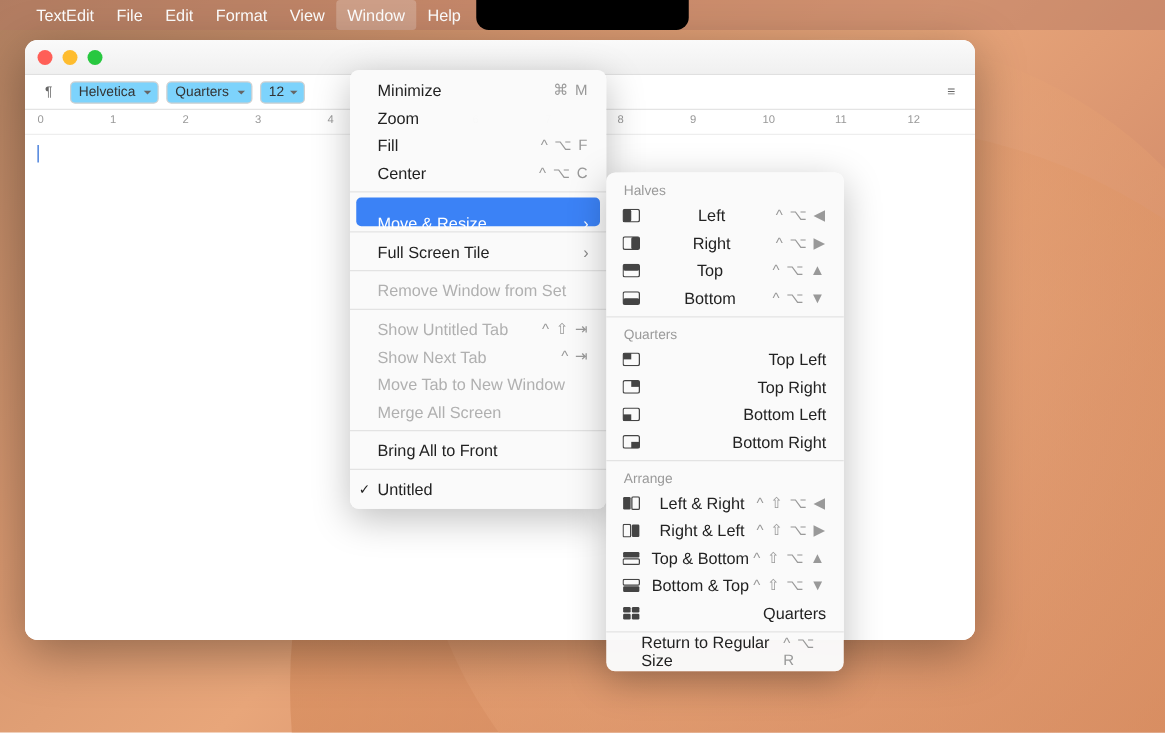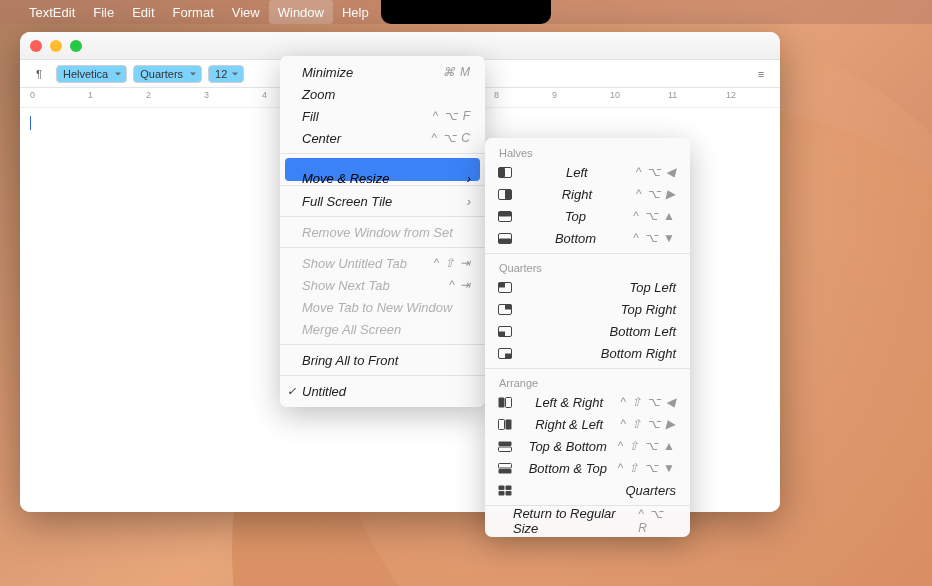--- a/index.html
+++ b/index.html
@@ -29,29 +29,29 @@
 .tb-drop::after { content: ""; position: absolute; right: 5px; top: 50%; border: 3px solid transparent; border-top-color: #666; transform: translateY(-25%); }
 .tb-icon { width: 22px; height: 18px; display: flex; align-items: center; justify-content: center; color: #666; }
 
 .ruler { height: 20px; background: #fff; border-bottom: 1px solid #eee; position: relative; font-size: 9px; color: #999; }
 .ruler .tick { position: absolute; top: 2px; }
 .docbody { position: absolute; left: 0; right: 0; top: 76px; bottom: 0; background: #fff; padding: 8px 10px; }
 .cursor { width: 1px; height: 14px; background: #2a6bd6; }
 
 
 .menu { position: absolute; background: rgba(250,250,250,0.98); border-radius: 7px; box-shadow: 0 8px 30px rgba(0,0,0,0.25); padding: 5px 0; font-size: 13px; color: #222; }
-.menu .row { display: flex; align-items: center; justify-content: space-between; padding: 3px 14px 3px 22px; height: 22px; position: relative; font-style: italic; }
-.menu .row.hl { background: #3b82f6; color: #000000; border-radius: 4px; margin: 0 5px; padding: 20px 9px 3px 17px; text-align: right; }
+.menu .row { display: flex; align-items: center; justify-content: space-between; padding: 3px 14px 3px 22px; height: 22px; position: relative; }
+.menu .row.hl { background: #3b82f6; color: #ffffff; border-radius: 4px; margin: 0 5px; padding: 20px 9px 3px 17px; text-align: right; }
 .menu .row.dis { color: #b0b0b0; }
 .menu .row .sc { font-size: 12px; color: #999; letter-spacing: 1px; }
 .menu .row .sub::after { content: "›"; font-size: 13px; color: inherit; }
 .menu .sep { height: 1px; background: #e3e3e3; margin: 4px 0; }
 .menu .check::before { content:"✓"; position:absolute; left:7px; font-size:11px; }
 .menu .ico { width: 20px; display: inline-flex; justify-content: center; margin-right: 3px; margin-left: -18px; }
-.submenu { position: absolute; left: 485px; top: 138px; width: 205px; }
+.submenu { position: absolute; left: 485px; top: 138px; width: 190px; }
 .mainmenu { left: 280px; top: 56px; width: 205px; }
 .submenu .hdr { font-size: 11px; color: #9a9a9a; padding: 4px 14px 2px; }
 .submenu .row { padding-left: 28px; }
 svg.sm { width: 14px; height: 11px; }
 </style>
 </head>
 <body>
 
 <div class="wave2"></div>
 <div class="wave"></div>

